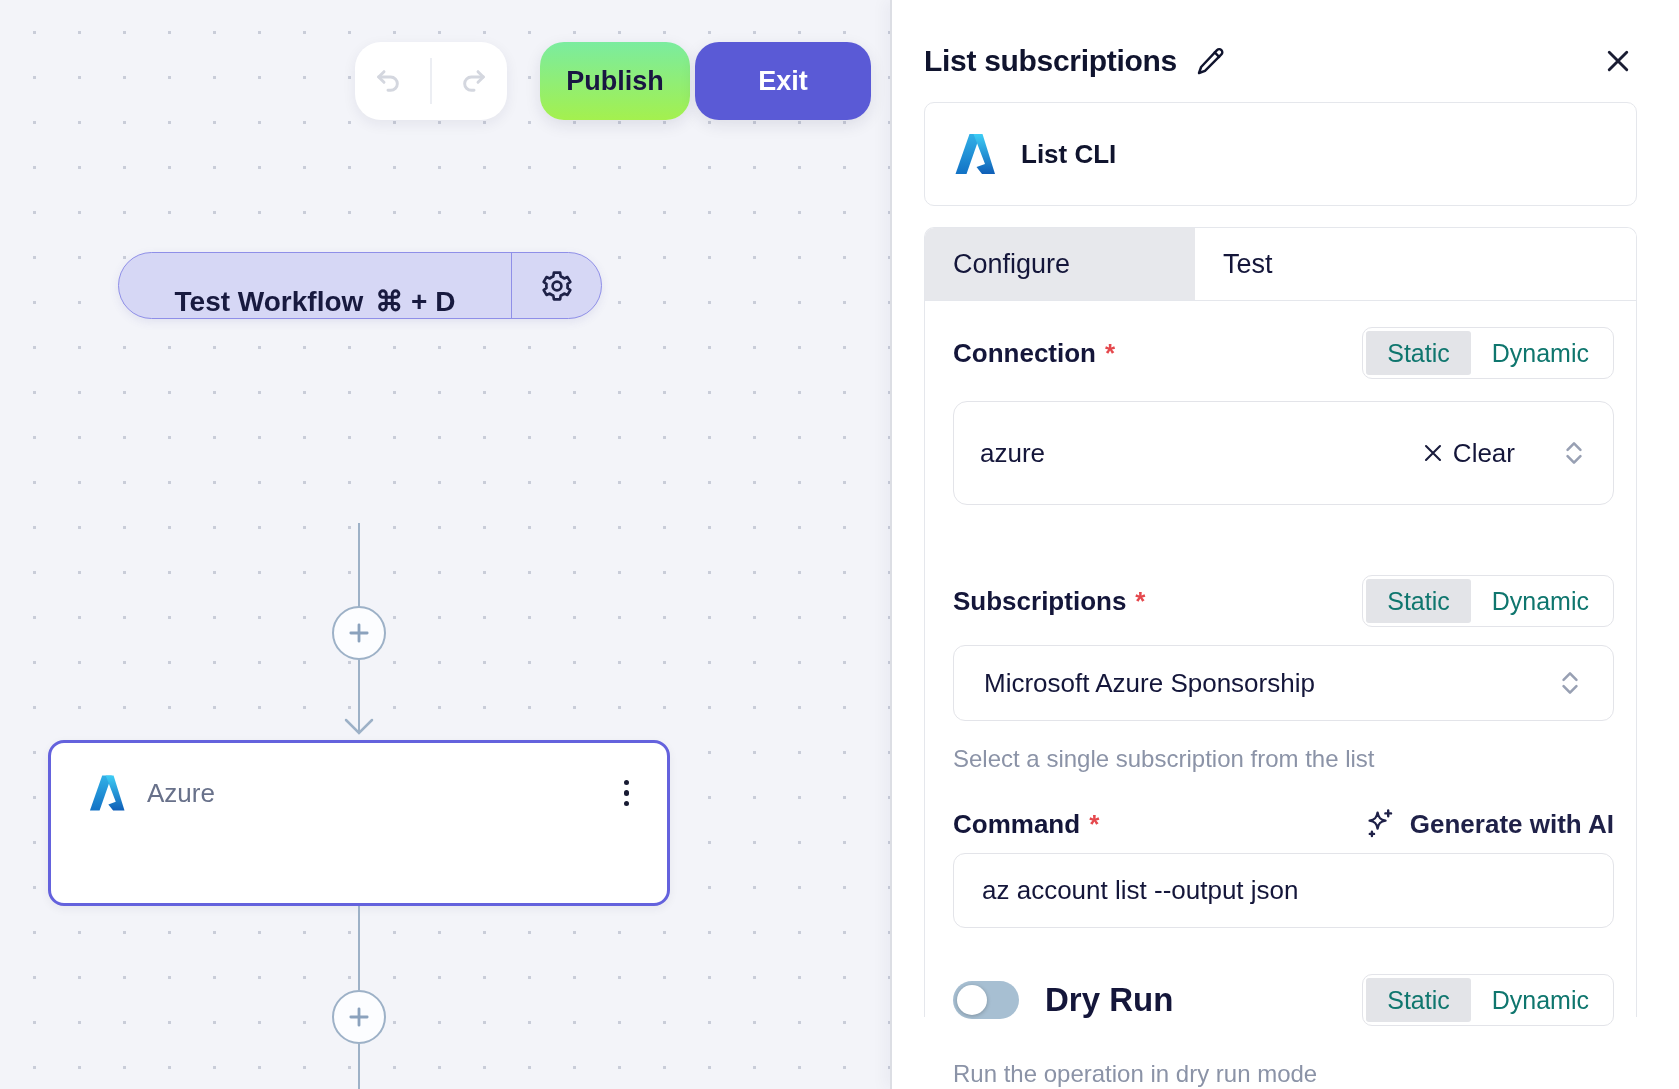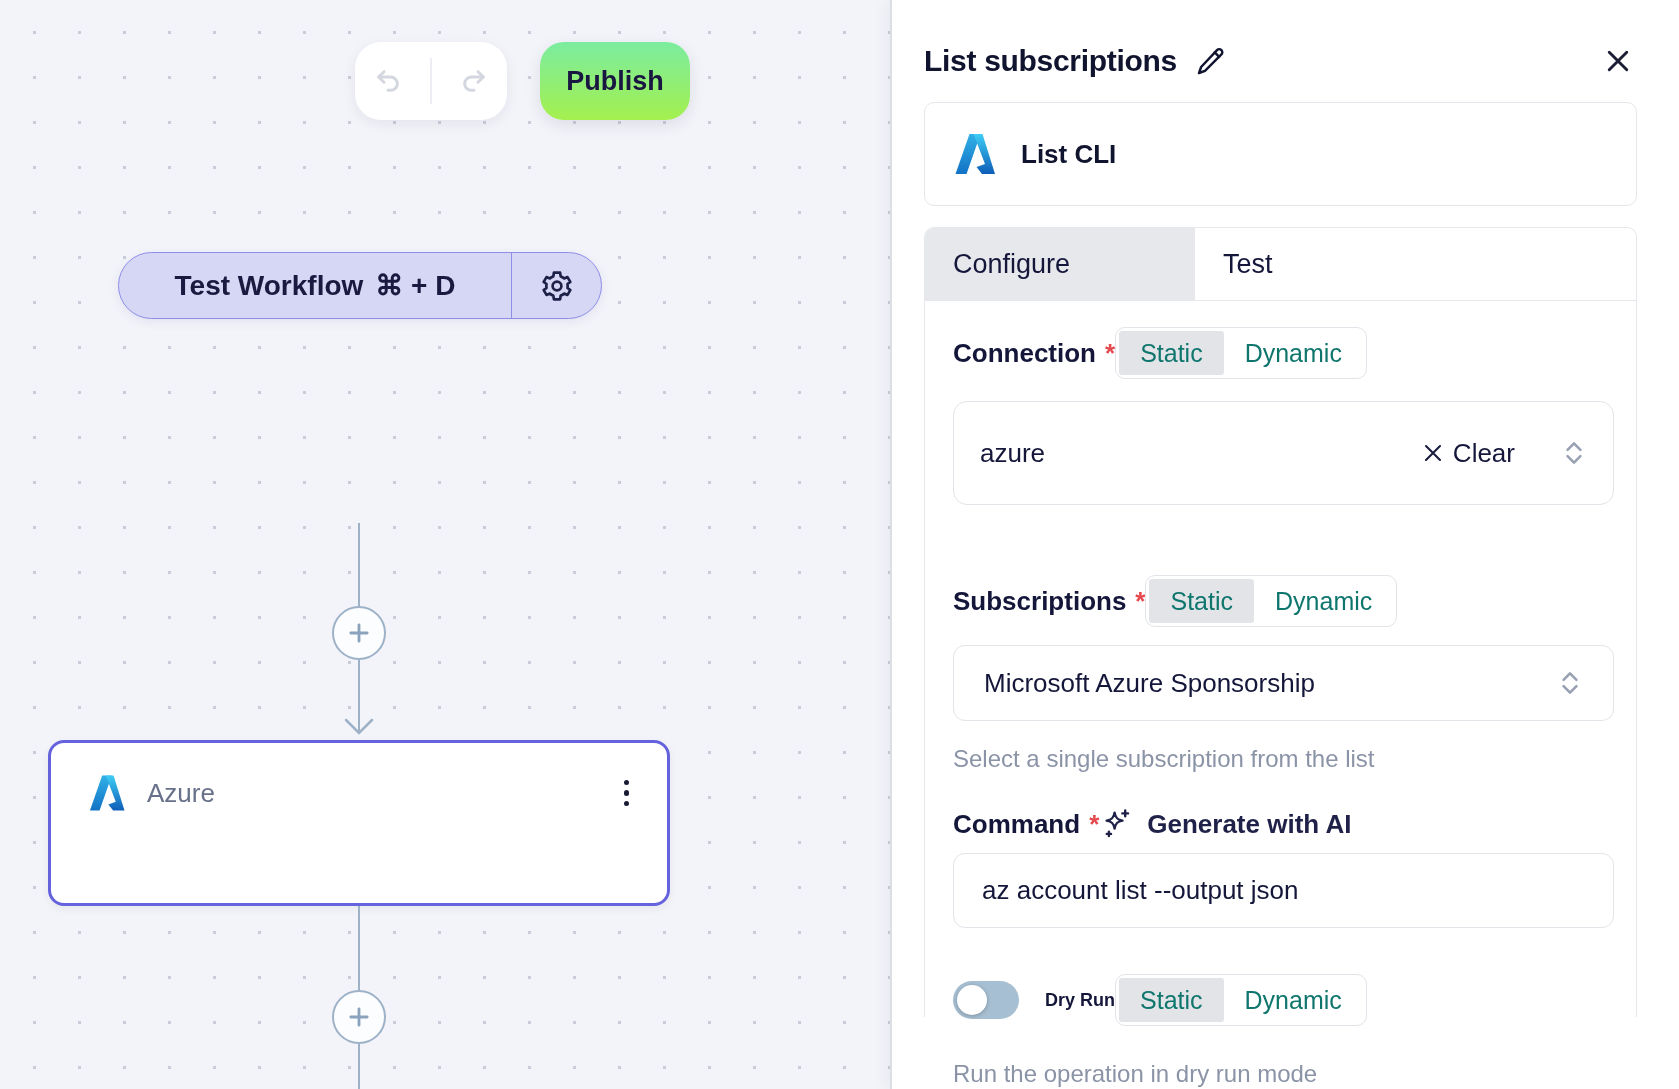--- a/index.html
+++ b/index.html
@@ -47,21 +47,21 @@
     background:#5a5ad6; color:#ffffff;
   }
 
   .test-pill {
     position:absolute; left:118px; top:252px; width:484px; height:67px;
     background:#d6d7f5; border:1.5px solid #8f8fe8; border-radius:34px;
     display:flex; align-items:stretch; overflow:hidden;
     box-shadow:0 3px 10px rgba(70,70,160,.10);
   }
   .test-pill-label {
-    flex:1; display:flex; align-items:center; justify-content:center; gap:12px;
+    flex:1; display:flex; align-items:flex-end; justify-content:center; gap:12px;
     font-size:28px; font-weight:600; color:#181a3f; cursor:pointer;
   }
   .test-pill-gear {
     width:90px; border-left:1.5px solid #8f8fe8;
     display:flex; align-items:center; justify-content:center; cursor:pointer;
   }
   .test-pill-gear svg { stroke:#1e2147; }
 
   .node {
     position:absolute; left:48px; width:622px;
@@ -117,21 +117,21 @@
     border:1.5px solid #e5e7ec; border-bottom:none;
     border-radius:10px 10px 0 0;
     height:790px;
   }
   .tab-row { display:flex; height:73px; border-bottom:1.5px solid #e5e7ec; }
   .tab { display:flex; align-items:center; padding-left:28px; font-size:27px; color:#14163a; cursor:pointer; }
   .tab-configure { width:270px; background:#e7e8ec; border-radius:9px 0 0 0; font-weight:500; }
   .tab-test { flex:1; background:#fff; border-radius:0 9px 0 0; font-weight:400; }
 
   .config-body { padding:26px 22px 0 28px; }
-  .frow { display:flex; align-items:center; }
+  .frow { display:flex; justify-content:space-between; align-items:center; }
   .flabel { font-size:26px; font-weight:600; color:#14163a; }
   .req { color:#e5484d; margin-left:9px; font-weight:600; }
 
   .seg {
     display:flex; align-items:center; border:1.5px solid #e3e4e9; border-radius:10px;
     padding:3px; height:52px;
   }
   .seg-opt { font-size:25px; color:#0f766e; padding:0 21px; height:44px; display:flex; align-items:center; border-radius:3px; cursor:pointer; }
   .seg-opt.active { background:#e3e4e8; }
 
@@ -160,21 +160,21 @@
   .row-dry { margin-top:46px; }
   .dry-left { display:flex; align-items:center; gap:26px; }
   .toggle {
     width:66px; height:38px; border-radius:19px; background:#a7bfd2;
     position:relative; cursor:pointer;
   }
   .toggle-knob {
     position:absolute; left:4px; top:4px; width:30px; height:30px; border-radius:50%;
     background:#ffffff; box-shadow:0 1px 4px rgba(0,0,0,.25);
   }
-  .dry-label { font-size:18px; font-weight:600; color:#14163a; }
+  .dry-label { font-size:33px; font-weight:600; color:#14163a; }
 </style>
 </head>
 <body>
 
 <div class="canvas">
 
   <div class="toolbar-group">
     <div class="history-btn">
       <span style="display:flex">
         <svg width="36" height="32" viewBox="0 0 24 24" fill="none" stroke-width="2.2" stroke-linecap="round" stroke-linejoin="round">
@@ -188,20 +188,21 @@
       <span style="display:flex">
         <svg width="36" height="32" viewBox="0 0 24 24" fill="none" stroke-width="2.2" stroke-linecap="round" stroke-linejoin="round">
           <path d="M15 5l4 4-4 4"></path>
             <path d="M19 9h-9a5 5 0 0 0 0 10h2"></path>
         </svg>
       </span>
     </div>
   </div>
 
   <div class="btn btn-publish">Publish</div>
+  <div class="btn btn-exit">Exit</div>
 
   <div class="test-pill">
     <div class="test-pill-label">
       <span>Test Workflow</span>
       <span>⌘ + D</span>
     </div>
     <div class="test-pill-gear">
       <span style="display:flex">
         <svg width="34" height="34" viewBox="0 0 24 24" fill="none" stroke-width="1.9" stroke-linejoin="round">
           <circle cx="12" cy="12" r="3.1"></circle>

